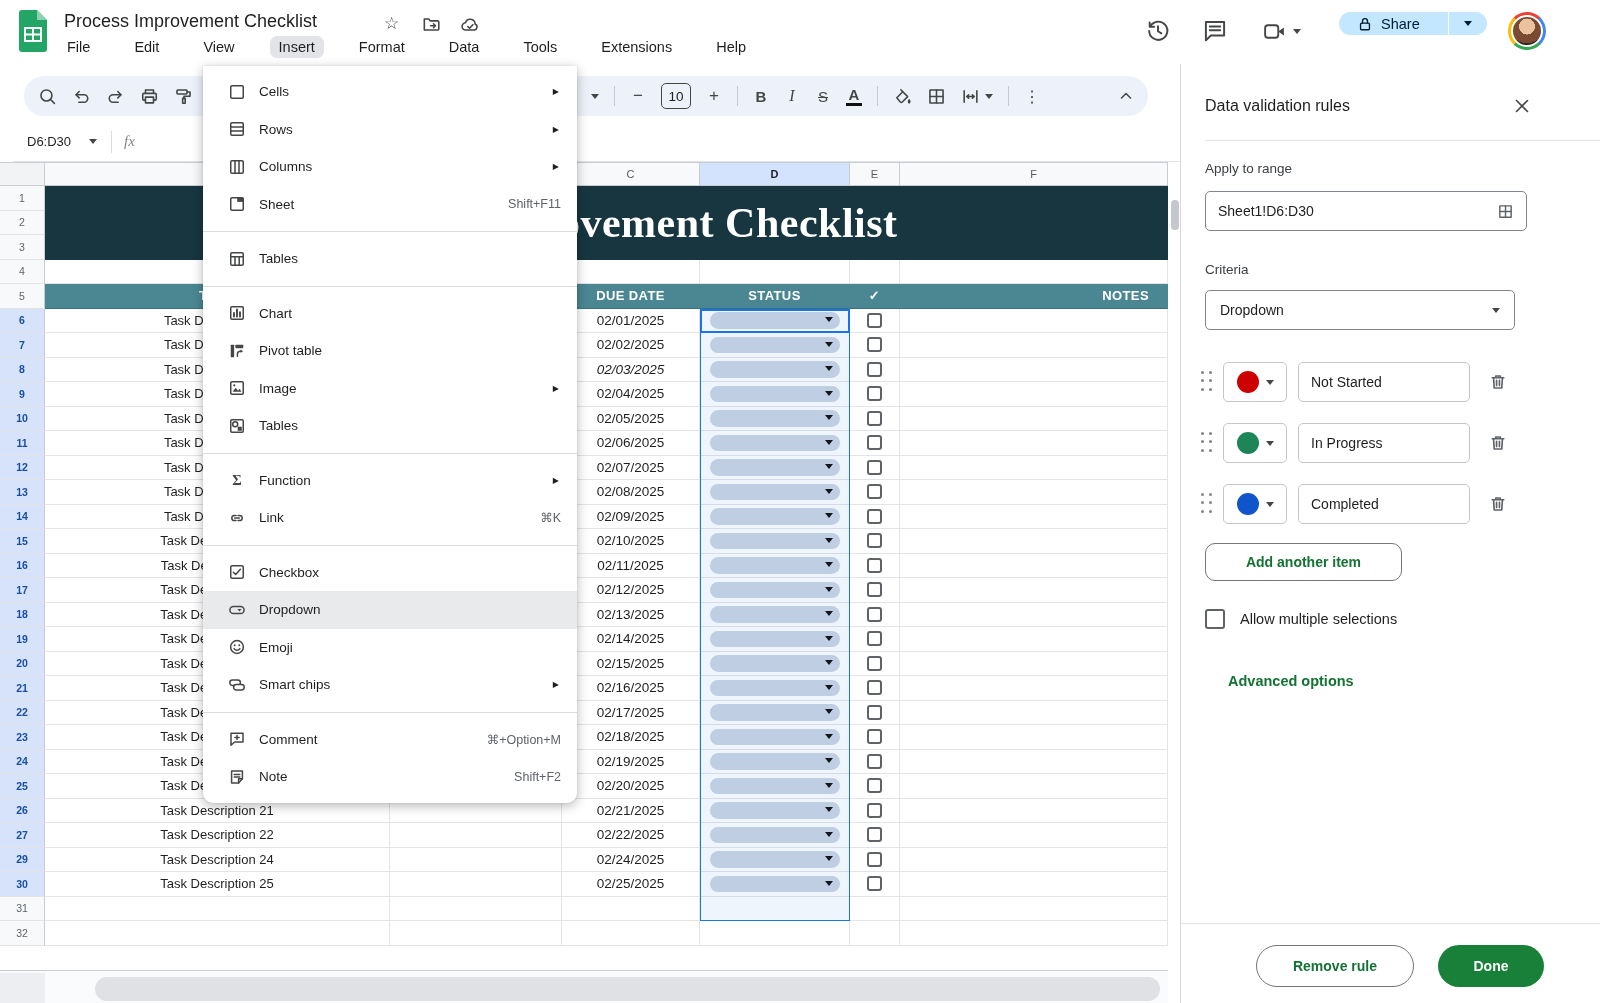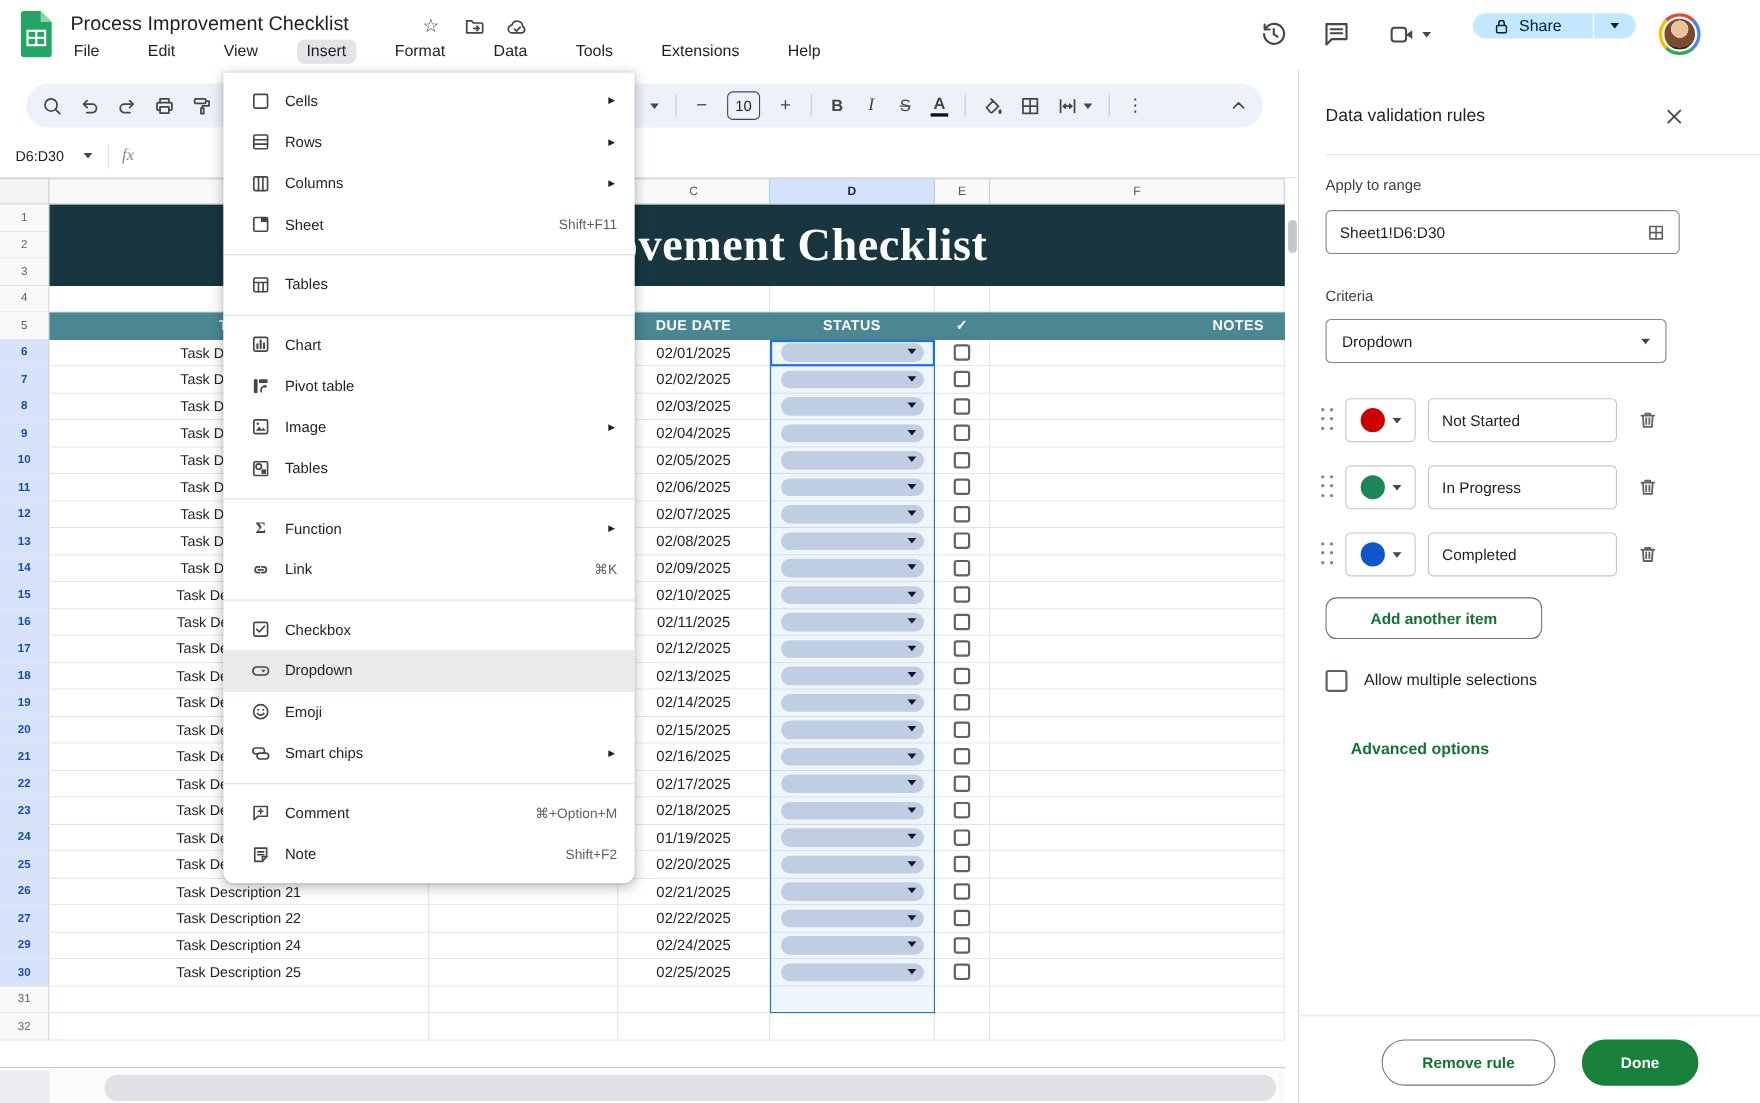--- a/index.html
+++ b/index.html
@@ -41,21 +41,21 @@
   .tb-i { font-style:italic; font-family:"Liberation Serif",serif; font-size:16px; }
   .tb-s { text-decoration:line-through; }
   .tb-a { font-weight:bold; line-height:1; border-bottom:3px solid #111; padding-bottom:1px; }
   .fontsize-box { width:30px; height:26px; border:1px solid #444746; border-radius:5px; display:flex; align-items:center; justify-content:center; font-size:13.5px; color:#202124; background:#edf2fa; }
   .tb-plusminus { font-size:17px; }
   .tb-dots { font-size:16px; letter-spacing:0; }
   .tb-spacer { width:368px; }
   .tb-flex { flex:1; }
 
   
-  .formula-bar { position:absolute; left:0; top:122px; width:1180px; height:40px; background:#fff; border-bottom:1px solid #e1e3e6; display:flex; align-items:center; }
+  .formula-bar { position:absolute; left:13px; top:122px; width:1180px; height:40px; background:#fff; border-bottom:1px solid #e1e3e6; display:flex; align-items:center; }
   .name-box { width:76px; padding-left:14px; font-size:13px; color:#1f1f1f; }
   .fb-div { width:1px; height:22px; background:#dadce0; margin:0 12px 0 14px; }
   .fx { font-family:"Liberation Serif",serif; font-style:italic; font-size:15px; color:#80868b; }
 
   
   .sheet { position:absolute; left:0; top:162px; width:1168px; z-index:1; }
   .colhdr { display:flex; height:24px; border-top:1px solid #c9ccd1; background:#f8f9fa; }
   .colhdr .ch { border-right:1px solid #c9ccd1; border-bottom:1px solid #c9ccd1; display:flex; align-items:center; justify-content:center; font-size:11px; color:#575b5f; }
   .ch.corner { width:45px; background:#f1f3f4; }
   .ch.sel { background:#d3e3fd; color:#202124; font-weight:bold; }
@@ -201,21 +201,21 @@
           </div>
           <div class="cell" style="width: 50px;">
             <span class="cbx"></span>
           </div>
           <div class="cell" style="width: 268px;"></div>
         </div>
         <div class="grow">
           <div class="rh sel">8</div>
           <div class="cell" style="width: 345px;">Task Description 3</div>
           <div class="cell" style="width: 172px;"></div>
-          <div class="cell" style="width: 138px; font-size: 13.5px;">02/03/2025</div>
+          <div class="cell" style="width: 138px; font-size: 13.5px; font-style: italic;">02/03/2025</div>
           <div class="cell" style="width: 150px;">
             <span class="pill">
               <span class="pcaret"></span>
             </span>
           </div>
           <div class="cell" style="width: 50px;">
             <span class="cbx"></span>
           </div>
           <div class="cell" style="width: 268px;"></div>
         </div>
@@ -441,21 +441,21 @@
           </div>
           <div class="cell" style="width: 50px;">
             <span class="cbx"></span>
           </div>
           <div class="cell" style="width: 268px;"></div>
         </div>
         <div class="grow">
           <div class="rh sel">24</div>
           <div class="cell" style="width: 345px;">Task Description 19</div>
           <div class="cell" style="width: 172px;"></div>
-          <div class="cell" style="width: 138px; font-size: 13.5px;">01/19/2025</div>
+          <div class="cell" style="width: 138px; font-size: 13.5px;">02/19/2025</div>
           <div class="cell" style="width: 150px;">
             <span class="pill">
               <span class="pcaret"></span>
             </span>
           </div>
           <div class="cell" style="width: 50px;">
             <span class="cbx"></span>
           </div>
           <div class="cell" style="width: 268px;"></div>
         </div>

